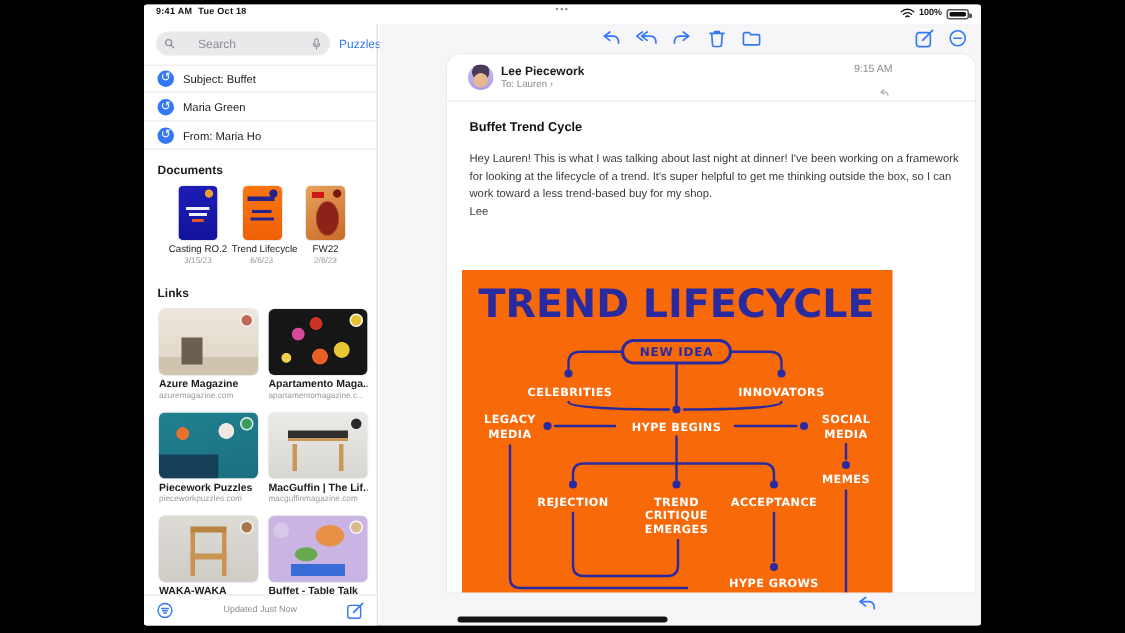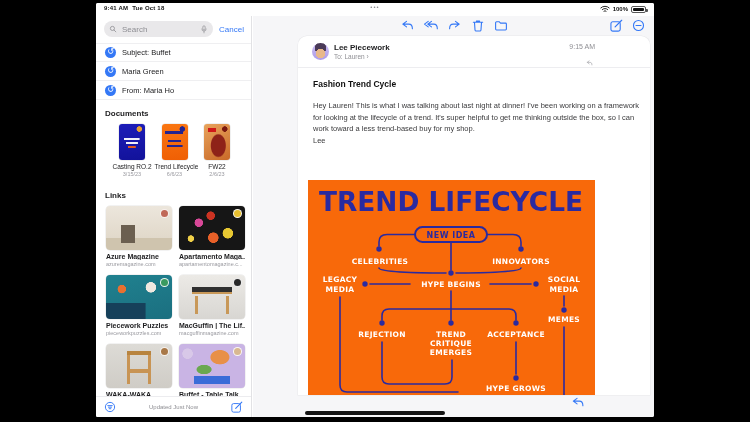--- a/index.html
+++ b/index.html
@@ -17,21 +17,21 @@
   .sb-right { position:absolute; right:8px; top:2px; display:flex; align-items:center; gap:3px; }
   .sb-right .pct { font-size:6px; font-weight:bold; color:#111; }
   .batt { width:15px; height:7px; border:1px solid #555; border-radius:2px; position:relative; }
   .batt::after { content:""; position:absolute; left:1px; top:1px; bottom:1px; width:11px; background:#111; border-radius:1px; }
   .batt::before { content:""; position:absolute; right:-3px; top:2px; width:2px; height:3px; background:#555; border-radius:0 1px 1px 0; }
 
   
   .sidebar { position:absolute; left:0; top:13px; width:156px; bottom:0; background:#fff;
              border-right:1px solid #e2e2e5; }
   .search-row { display:flex; align-items:center; margin:5px 7px 0 8px; gap:6px; }
-  .search-pill { flex:1; height:16px; background:#e9e8ea; border-radius:8px; display:flex; align-items:center; padding:0 5px; gap:5px; }
+  .search-pill { flex:1; height:16px; background:#e9e8ea; border-radius:8px; display:flex; align-items:center; padding:0 5px; gap:15px; }
   .search-pill input { border:none; background:transparent; outline:none; flex:1; font-size:8px; color:#333; width:60px;
                        font-family:"Liberation Sans",sans-serif; }
   .search-pill input::placeholder { color:#8e8e93; }
   .cancel { color:#3478F6; font-size:8px; white-space:nowrap; }
 
   .suggestions { margin-top:6px; }
   .sugg-row { display:flex; align-items:center; gap:6px; height:19px; padding-left:9px; border-bottom:1px solid #efeff1; }
   .sugg-row:first-child { border-top:1px solid #efeff1; }
   .sugg-icon { width:11px; height:11px; border-radius:50%; background:#3478F6; color:#fff;
                font-size:8px; line-height:10.5px; text-align:center; font-family:"DejaVu Sans",sans-serif; flex:none; }
@@ -175,21 +175,21 @@
           <svg width="8" height="8" viewBox="0 0 14 14">
               <circle cx="6" cy="6" r="3.6" stroke="#8e8e93" stroke-width="1.4" fill="none"></circle>
               <path d="M8.8 8.8 L12 12" stroke="#8e8e93" stroke-width="1.4" stroke-linecap="round"></path>
             </svg>
           <input type="text" placeholder="Search" style="">
           <svg width="8" height="9" viewBox="0 0 14 15">
               <rect x="5" y="1" width="4" height="7.5" rx="2" stroke="#8e8e93" stroke-width="1.2" fill="none"></rect>
               <path d="M3.2 6.5 a3.8 3.8 0 0 0 7.6 0 M7 10.8 V13.4" stroke="#8e8e93" stroke-width="1.2" fill="none" stroke-linecap="round"></path>
             </svg>
         </div>
-        <span class="cancel">Cancel</span>
+        <span class="cancel">Puzzles</span>
       </div>
 
       <div class="suggestions">
         <div class="sugg-row">
           <span class="sugg-icon">↺</span>
           <span class="sugg-label">Subject: Buffet</span>
         </div>
         <div class="sugg-row">
           <span class="sugg-icon">↺</span>
           <span class="sugg-label">Maria Green</span>
@@ -338,21 +338,21 @@
           </span>
           <span class="msg-time">9:15 AM</span>
           <span class="msg-flag">
             <svg width="7" height="7" viewBox="0 0 8 8">
                 <path d="M3.6 1 L1.4 2.7 L3.6 4.4 M1.4 2.7 H4.6 C6.3 2.7 6.8 3.8 6.8 5.6" stroke="#b0b0b5" stroke-width=".9" fill="none" stroke-linecap="round" stroke-linejoin="round"></path>
               </svg>
           </span>
         </div>
         <div class="hdr-divider"></div>
 
-        <div class="subject">Fashion Trend Cycle</div>
+        <div class="subject">Buffet Trend Cycle</div>
         <div class="body-text">
           <p>Hey Lauren! This is what I was talking about last night at dinner! I've been working on a framework for looking at the lifecycle of a trend. It's super helpful to get me thinking outside the box, so I can work toward a less trend-based buy for my shop.</p>
           <p>Lee</p>
         </div>
 
         <div class="diagram">
           <svg width="287" height="215" viewBox="0 0 287 215" font-family="DejaVu Sans, sans-serif">
             <g stroke="#2A2AA0" stroke-width="1.6" fill="none" stroke-linecap="round">
               <path d="M143 62 V90"></path>
               <path d="M107 54.5 H79 Q71 54.5 71 62 V66"></path>

